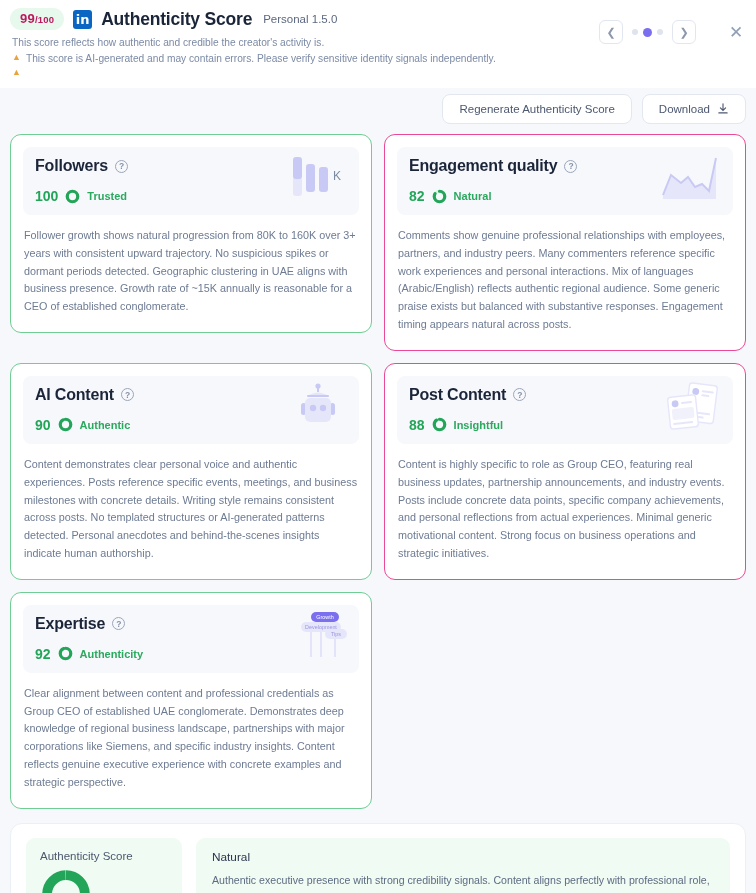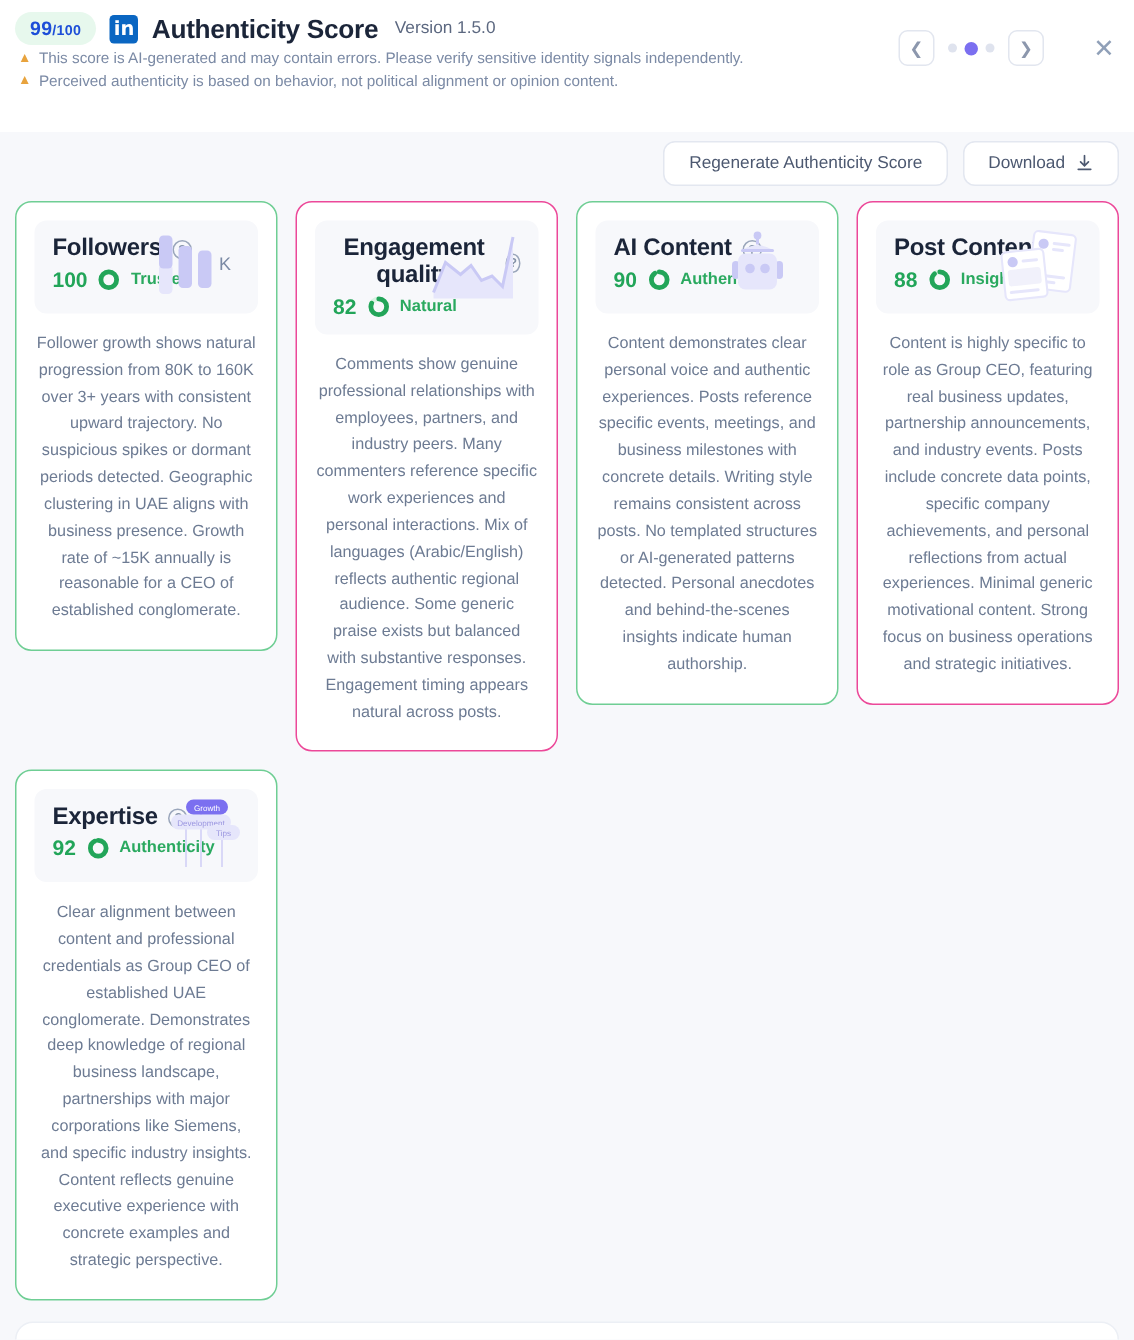--- a/index.html
+++ b/index.html
@@ -9,21 +9,21 @@
     background: #f7f8fb;
     font-family: "Liberation Sans", sans-serif;
     color: #3f4a60;
     overflow: hidden;
   }
 
   
   .header { position: relative; padding: 6px 10px 0 10px; background: #ffffff; height: 88px; }
   .hdr-top { display: flex; align-items: center; gap: 9px; height: 26px; }
   .score-badge {
-    background: #e7f8ed; color: #1d4ed8; border-radius: 13px;
+    background: #e7f8ed; color: #be185d; border-radius: 13px;
     padding: 3px 10px 4px 10px; font-size: 13px; font-weight: 700;
     letter-spacing: .2px; white-space: nowrap;
   }
   .score-badge .denom { font-size: 9.5px; font-weight: 700; }
   .li-icon {
     width: 19px; height: 19px; background: #0a66c2; border-radius: 3px;
     display: flex; align-items: center; justify-content: center;
     color: #fff; font-size: 13px; font-weight: 700; line-height: 1;
     font-family: "DejaVu Sans", sans-serif;
   }
@@ -52,37 +52,37 @@
 
   
   .actions { display: flex; justify-content: flex-end; gap: 10px; padding: 6px 10px 10px 10px; margin-left: 44px; }
   .btn {
     border: 1px solid #e3e7f0; background: #fff; border-radius: 8px;
     padding: 8px 16px; font-size: 11.5px; color: #4c5870; cursor: pointer;
     display: flex; align-items: center; gap: 7px; font-family: "Liberation Sans", sans-serif;
   }
 
   
-  .grid { padding: 0 10px; display: grid; grid-template-columns: 1fr 1fr 1fr 1fr; gap: 12px 12px; align-items: start; text-align: center; }
+  .grid { padding: 0 10px; display: grid; grid-template-columns: 1fr 1fr; gap: 12px 12px; align-items: start; }
   .card {
     background: #fff; border-radius: 11px; border: 1px solid #ec4899;
     overflow: hidden; position: relative;
   }
   .card.hl { border: 1px solid #6fce94; }
   .card-head {
     margin: 12px; background: #f7f8fb; border-radius: 8px;
     padding: 10px 12px 11px 12px; position: relative; min-height: 62px;
   }
   .card-title { font-size: 16px; font-weight: 700; color: #1b2539; display: flex; align-items: center; gap: 7px; letter-spacing: -.2px; }
   .help {
     width: 13px; height: 13px; border-radius: 50%; border: 1.2px solid #9aa6bb;
     color: #8492a8; font-size: 8.5px; display: inline-flex; align-items: center;
     justify-content: center; font-weight: 700; cursor: pointer; line-height: 1;
   }
-  .card-metric { display: flex; align-items: center; gap: 7px; margin-top: 3px; }
+  .card-metric { display: flex; align-items: center; gap: 7px; margin-top: 13px; }
   .metric-num { font-size: 14px; font-weight: 700; color: #22a559; }
   .metric-label { font-size: 11px; font-weight: 700; color: #2aa95f; }
   .ring { width: 15px; height: 15px; flex: 0 0 15px; }
   .card-body { padding: 0 13px 16px 13px; font-size: 10.8px; line-height: 1.65; color: #6d7b93; }
   .card-ico { position: absolute; right: 10px; top: 6px; width: 62px; height: 50px; }
 
   
   .verdict { margin: 14px 10px 0 10px; background: #fff; border-radius: 12px; border: 1px solid #eceff5; padding: 14px 15px 16px 15px; }
   .verdict-h { font-size: 17px; font-weight: 700; color: #1b2539; letter-spacing: -.2px; margin-bottom: 11px; }
   .verdict-row { display: flex; gap: 14px; align-items: stretch; }
@@ -95,31 +95,31 @@
   .v-right-b { font-size: 10.6px; line-height: 1.72; color: #5d6b83; }
 </style>
 </head>
 <body>
 
 <div class="header">
   <div class="hdr-top">
     <div class="score-badge"><span>99</span><span class="denom">/100</span></div>
     <div class="li-icon">in</div>
     <div class="hdr-title">Authenticity Score</div>
-    <div class="hdr-version">Version 1.5.0</div>
-  </div>
-
+    <div class="hdr-version">Personal 1.5.0</div>
+  </div>
+
+  <div class="hdr-sub">This score reflects how authentic and credible the creator's activity is.</div>
 
   <div class="hdr-warn">
     <span class="warn-ico">▲</span>
     <span>This score is AI-generated and may contain errors. Please verify sensitive identity signals independently.</span>
   </div>
   <div class="hdr-warn">
     <span class="warn-ico">▲</span>
-    <span>Perceived authenticity is based on behavior, not political alignment or opinion content.</span>
   </div>
 
   <div class="hdr-nav">
     <div class="nav-btn">❮</div>
     <div class="dots">
       <span class="dot"></span>
       <span class="dot active"></span>
       <span class="dot"></span>
     </div>
     <div class="nav-btn">❯</div>

